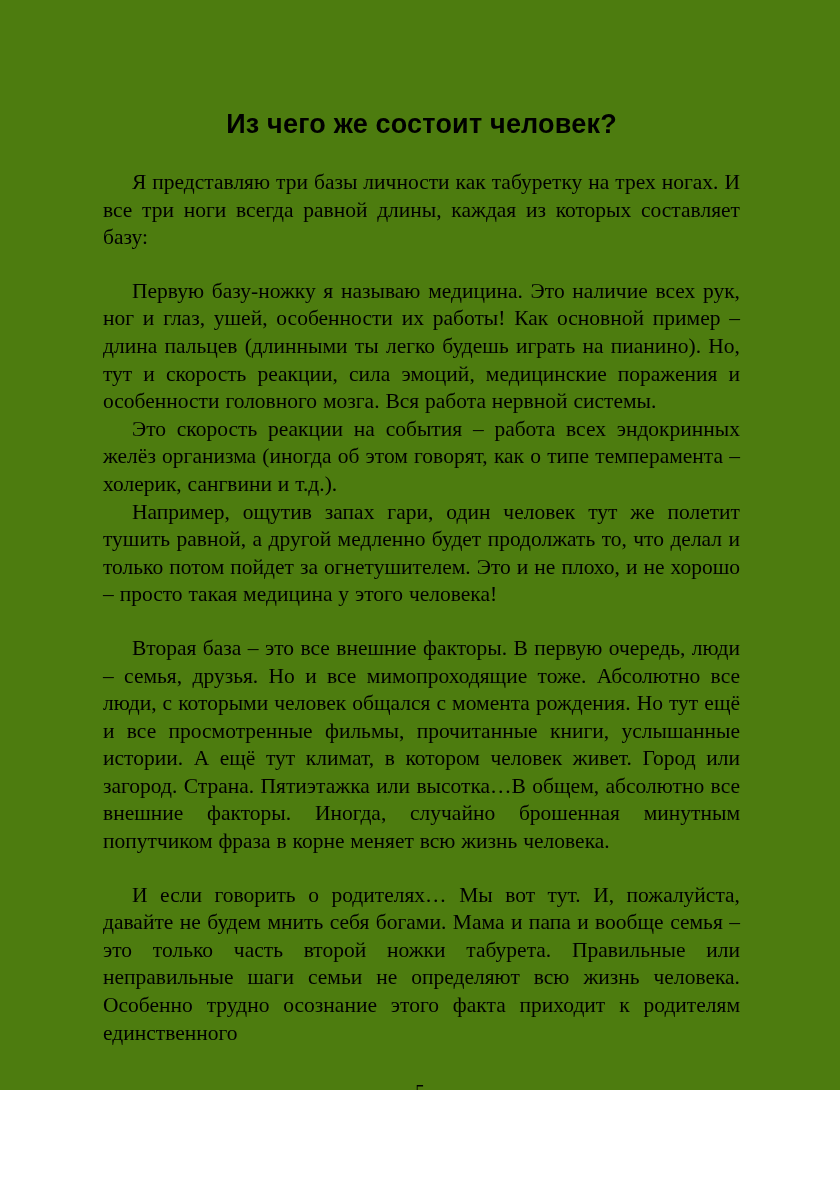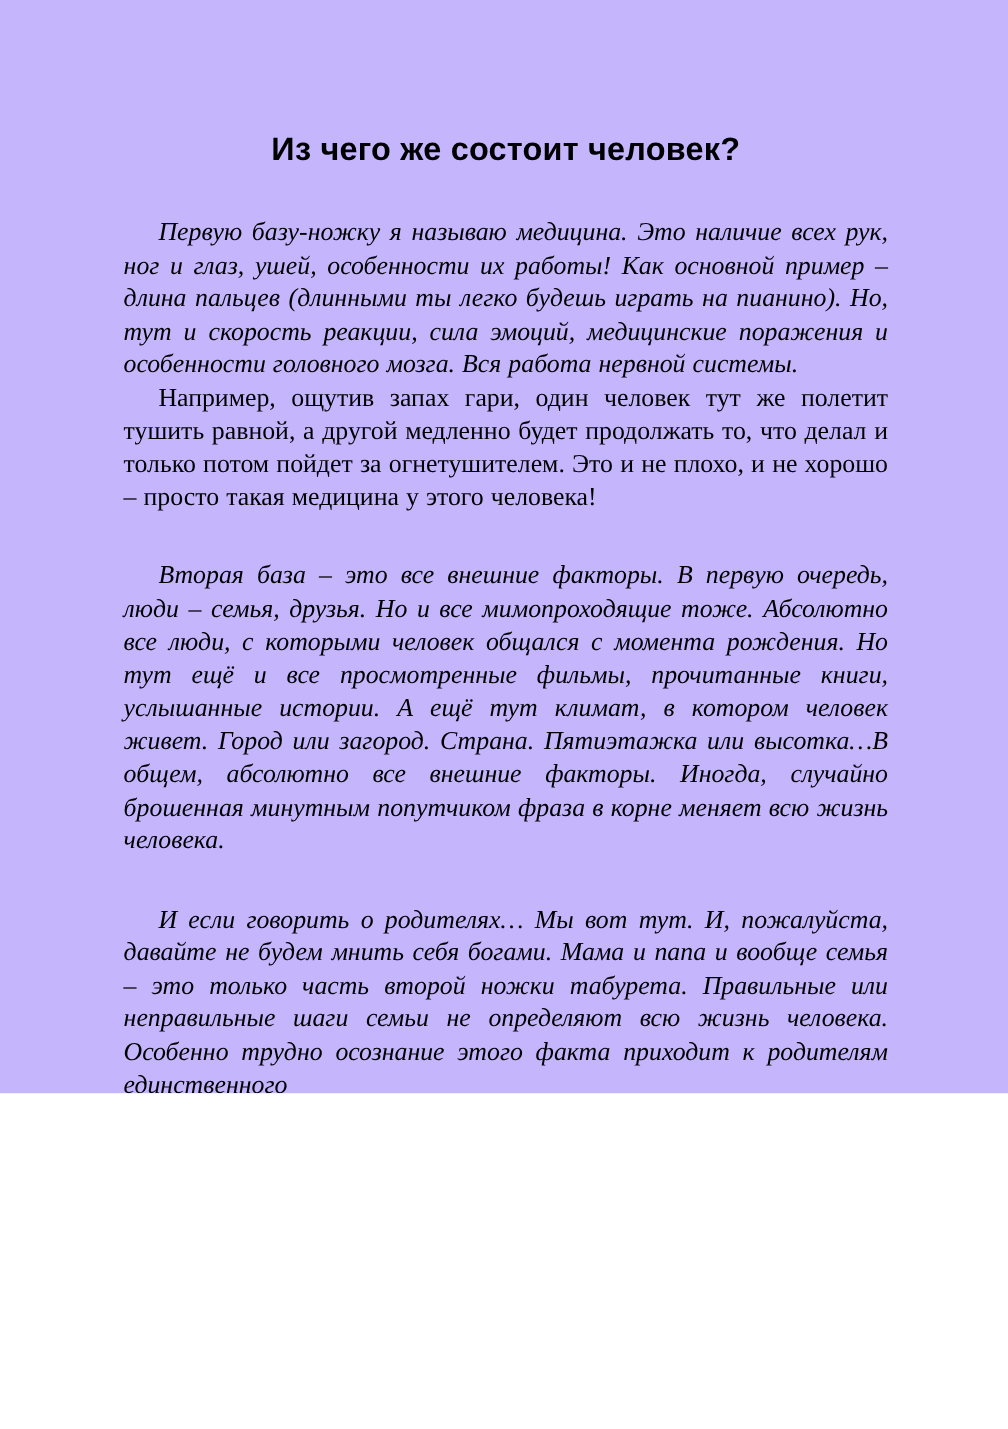--- a/index.html
+++ b/index.html
@@ -10,24 +10,24 @@
   body {
     width: 840px;
     height: 1191px;
     position: relative;
     color: #000000;
     font-family: "Liberation Serif", serif;
   }
   .page {
     box-sizing: border-box;
     width: 840px;
-    height: 911px;
+    height: 1090px;
     padding: 0 100px 0 103px;
     position: relative;
-    background: #c4b5fd;
+    background: #4d7c0f;
     overflow: hidden;
   }
   .chapter-title {
     font-family: "Liberation Sans", sans-serif;
     font-weight: 700;
     font-size: 27px;
     line-height: 36px;
     text-align: center;
     margin: 0;
     padding-top: 106px;
@@ -38,43 +38,44 @@
     line-height: 27.6px;
     text-align: justify;
     text-indent: 29px;
     margin: 0;
     word-spacing: 0.5px;
   }
   p.first-after-title {
     margin-top: 27px;
   }
   p.group-start {
-    margin-top: 38px;
-    font-style: italic;
+    margin-top: 26px;
   }
   .page-number {
     position: absolute;
     top: 1081px;
     left: 0;
     width: 840px;
     text-align: center;
     font-size: 19px;
     font-family: "Liberation Serif", serif;
   }
 </style>
 </head>
 <body>
 
 <div class="page">
 
   <h1 class="chapter-title">Из чего же состоит человек?</h1>
 
+  <p class="body-par first-after-title">Я представляю три базы личности как табуретку на трех ногах. И все три ноги всегда равной длины, каждая из которых составляет базу:</p>
 
   <p class="body-par group-start">Первую базу-ножку я называю медицина. Это наличие всех рук, ног и глаз, ушей, особенности их работы! Как основной пример – длина пальцев (длинными ты легко будешь играть на пианино). Но, тут и скорость реакции, сила эмоций, медицинские поражения и особенности головного мозга. Вся работа нервной системы.</p>
 
+  <p class="body-par">Это скорость реакции на события – работа всех эндокринных желёз организма (иногда об этом говорят, как о типе темперамента – холерик, сангвини и т.д.).</p>
 
   <p class="body-par">Например, ощутив запах гари, один человек тут же полетит тушить равной, а другой медленно будет продолжать то, что делал и только потом пойдет за огнетушителем. Это и не плохо, и не хорошо – просто такая медицина у этого человека!</p>
 
   <p class="body-par group-start">Вторая база – это все внешние факторы. В первую очередь, люди – семья, друзья. Но и все мимопроходящие тоже. Абсолютно все люди, с которыми человек общался с момента рождения. Но тут ещё и все просмотренные фильмы, прочитанные книги, услышанные истории. А ещё тут климат, в котором человек живет. Город или загород. Страна. Пятиэтажка или высотка…В общем, абсолютно все внешние факторы. Иногда, случайно брошенная минутным попутчиком фраза в корне меняет всю жизнь человека.</p>
 
   <p class="body-par group-start">И если говорить о родителях…  Мы вот тут. И, пожалуйста, давайте не будем мнить себя богами. Мама и папа и вообще семья – это только часть второй ножки табурета. Правильные или неправильные шаги семьи не определяют всю жизнь человека. Особенно трудно осознание этого факта приходит к родителям единственного</p>
 
   <div class="page-number">5</div>
 
 </div>

